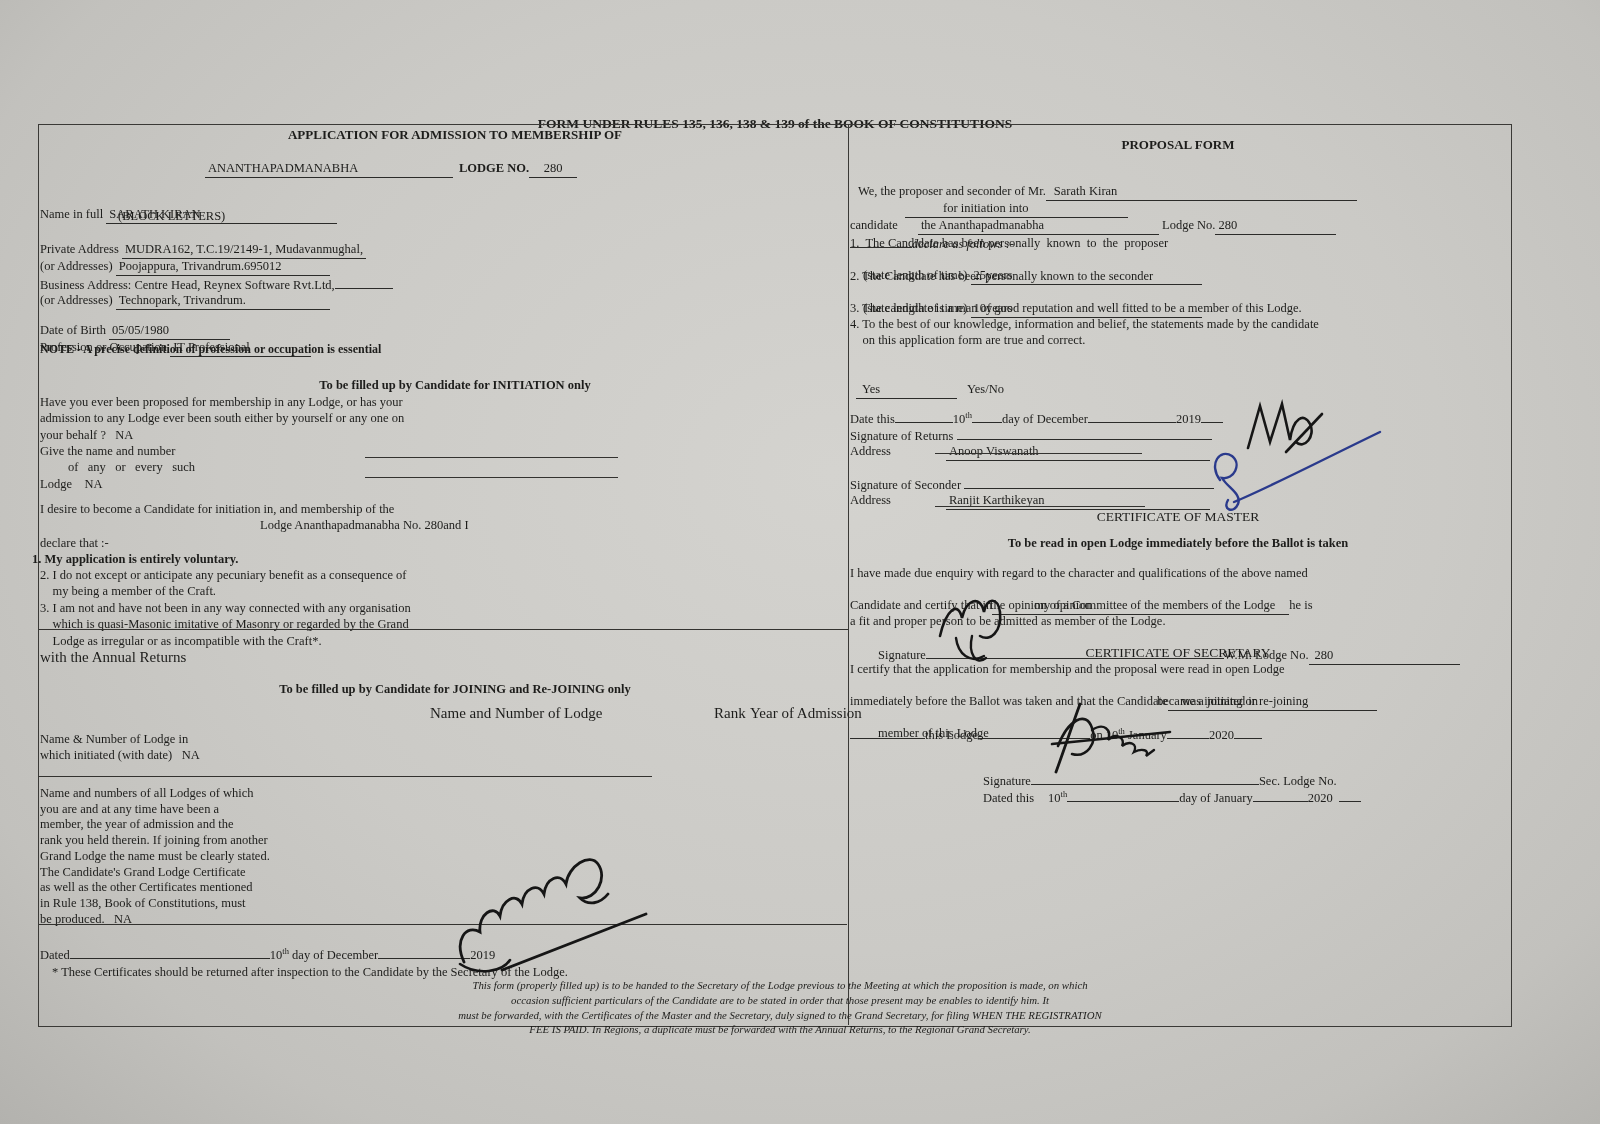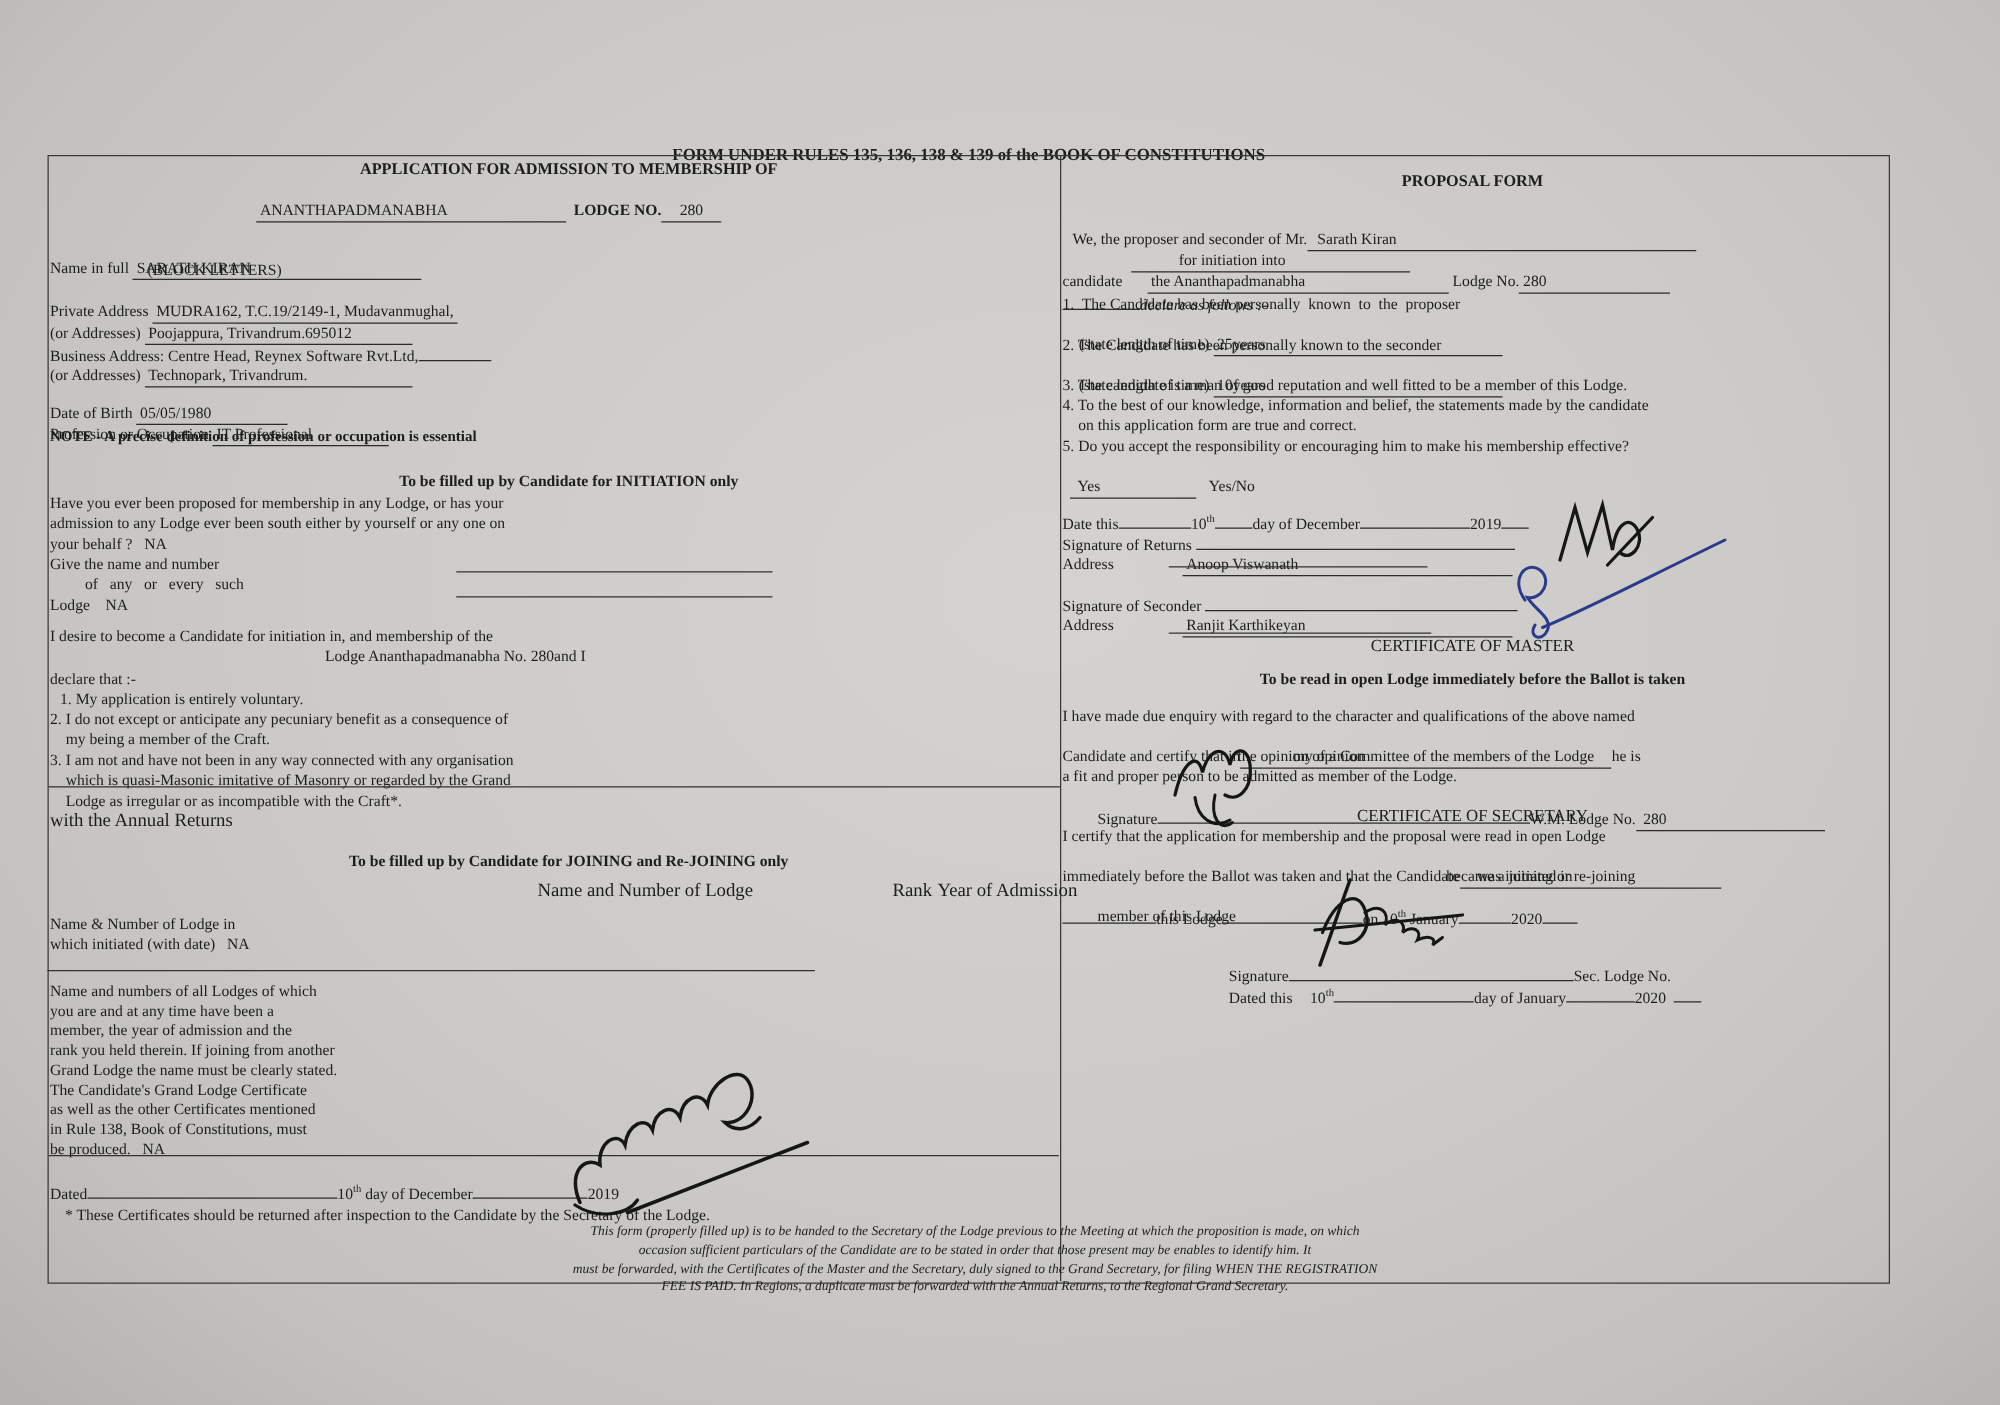--- a/index.html
+++ b/index.html
@@ -72,21 +72,21 @@
 your behalf ?&nbsp;&nbsp;&nbsp;NA</div>
   <div class="t" style="left:40px;top:443px;">Give the name and number</div>
   <div class="t" style="left:40px;top:459px;padding-left:28px;">of&nbsp;&nbsp;&nbsp;any&nbsp;&nbsp;&nbsp;or&nbsp;&nbsp;&nbsp;every&nbsp;&nbsp;&nbsp;such</div>
   <div class="t" style="left:40px;top:476px;">Lodge&nbsp;&nbsp;&nbsp;&nbsp;NA</div>
   <div class="hl" style="left:365px;top:457px;width:253px;"></div>
   <div class="hl" style="left:365px;top:477px;width:253px;"></div>
 
   <div class="t" style="left:40px;top:501px;">I desire to become a Candidate for initiation in, and membership of the</div>
   <div class="t" style="left:260px;top:517px;">Lodge Ananthapadmanabha No. 280and I</div>
   <div class="t" style="left:40px;top:535px;">declare that :-</div>
-  <div class="t" style="left:48px;top:551px;">1. My application is entirely voluntary.</div>
+  <div class="t" style="left:32px;top:551px;font-weight:bold;">1. My application is entirely voluntary.</div>
   <div class="t" style="left:40px;top:567px;">2. I do not except or anticipate any pecuniary benefit as a consequence of
 &nbsp;&nbsp;&nbsp;&nbsp;my being a member of the Craft.</div>
   <div class="t" style="left:40px;top:600px;">3. I am not and have not been in any way connected with any organisation
 &nbsp;&nbsp;&nbsp;&nbsp;which is quasi-Masonic imitative of Masonry or regarded by the Grand
 &nbsp;&nbsp;&nbsp;&nbsp;Lodge as irregular or as incompatible with the Craft*.</div>
   <div class="hl" style="left:39px;top:629px;width:809px;"></div>
   <div class="t sm" style="left:40px;top:651px;">with the Annual Returns</div>
 
   <div class="t b c" style="left:95px;top:681px;width:720px;">To be filled up by Candidate for JOINING and Re-JOINING only</div>
   <div class="t sm" style="left:430px;top:707px;">Name and Number of Lodge</div>
@@ -137,21 +137,20 @@
   <div class="t" style="left:863px;top:251px;">
     <span>(state length of time)</span> <span class="uval" style="min-width:225px;">25years</span>
   </div>
   <div class="t" style="left:850px;top:268px;">2. The Candidate has been personally known to the seconder</div>
   <div class="t" style="left:863px;top:284px;">
     <span>(state length of time)</span> <span class="uval" style="min-width:225px;">10years</span>
   </div>
   <div class="t" style="left:850px;top:300px;">3. The candidate is a man of good reputation and well fitted to be a member of this Lodge.</div>
   <div class="t" style="left:850px;top:316px;">4. To the best of our knowledge, information and belief, the statements made by the candidate
 &nbsp;&nbsp;&nbsp;&nbsp;on this application form are true and correct.</div>
-  <div class="t" style="left:850px;top:349px;">5. Do you accept the responsibility or encouraging him to make his membership effective?</div>
   <div class="t" style="left:856px;top:365px;">
     <span class="uval" style="min-width:92px;padding-left:6px;">Yes</span><span class="gap" style="width:10px;"></span><span>Yes/No</span>
   </div>
 
   <div class="t" style="left:850px;top:393px;">
     <span>Date this</span><span class="fill" style="width:58px;"></span><span>10</span><sup class="th">th</sup><span class="fill" style="width:30px;"></span><span>day of  December</span><span class="fill" style="width:88px;"></span><span>2019</span><span class="fill" style="width:22px;"></span>
   </div>
   <div class="t" style="left:850px;top:410px;">
     <span>Signature of Returns</span> <span class="fill" style="width:255px;"></span>
   </div>

